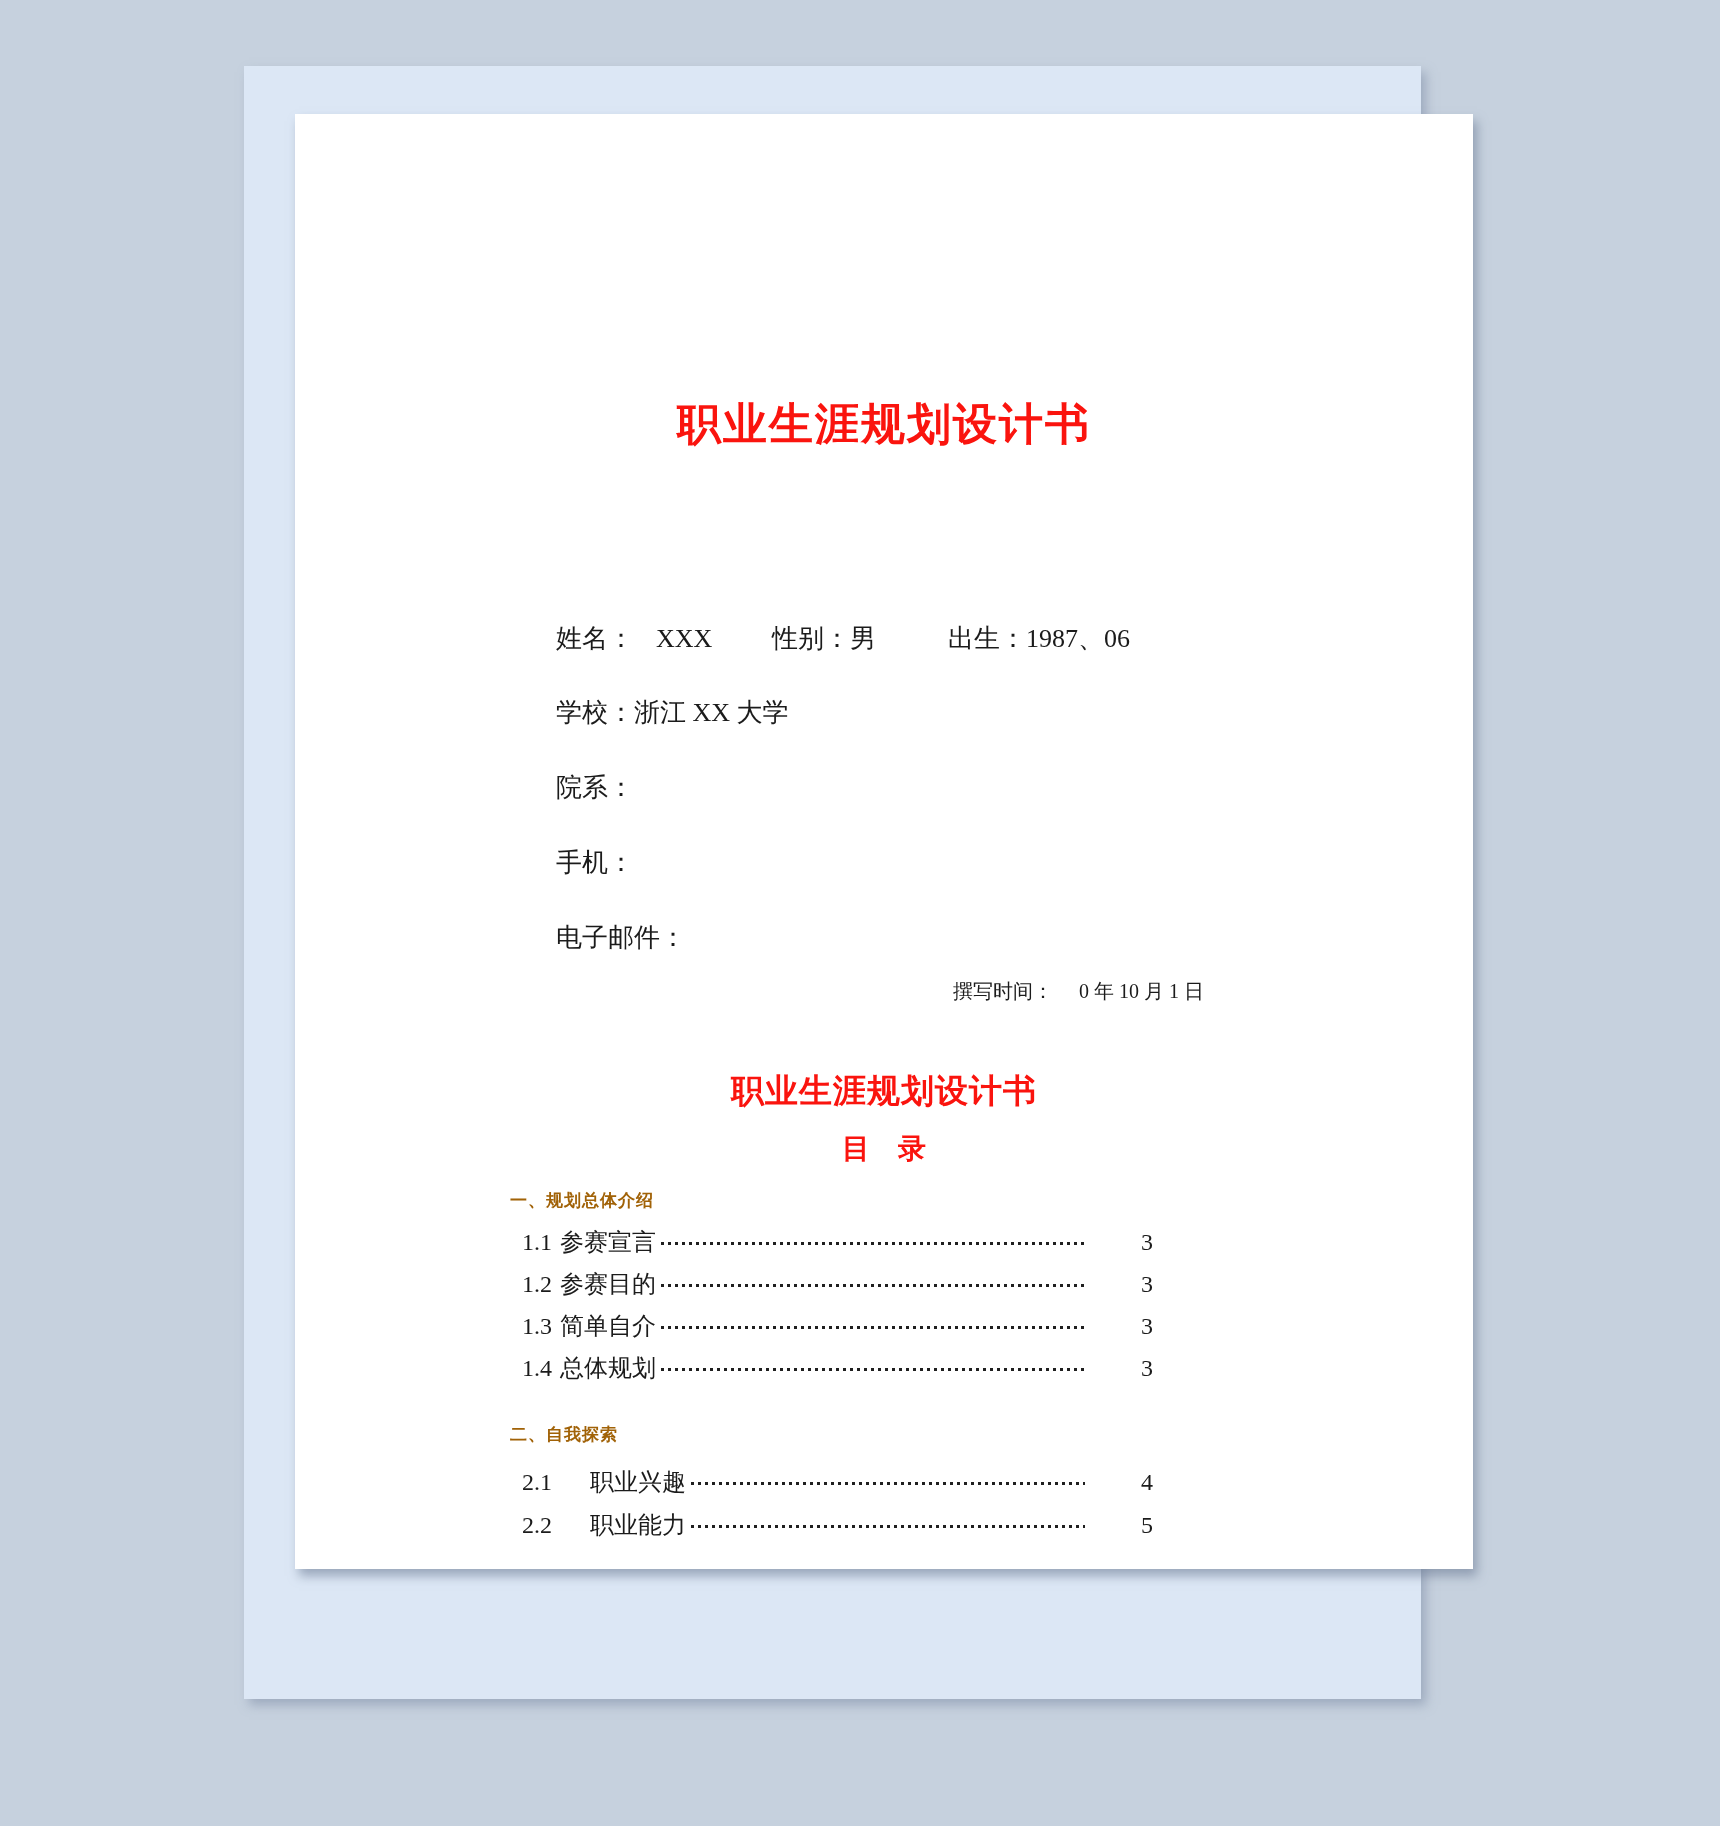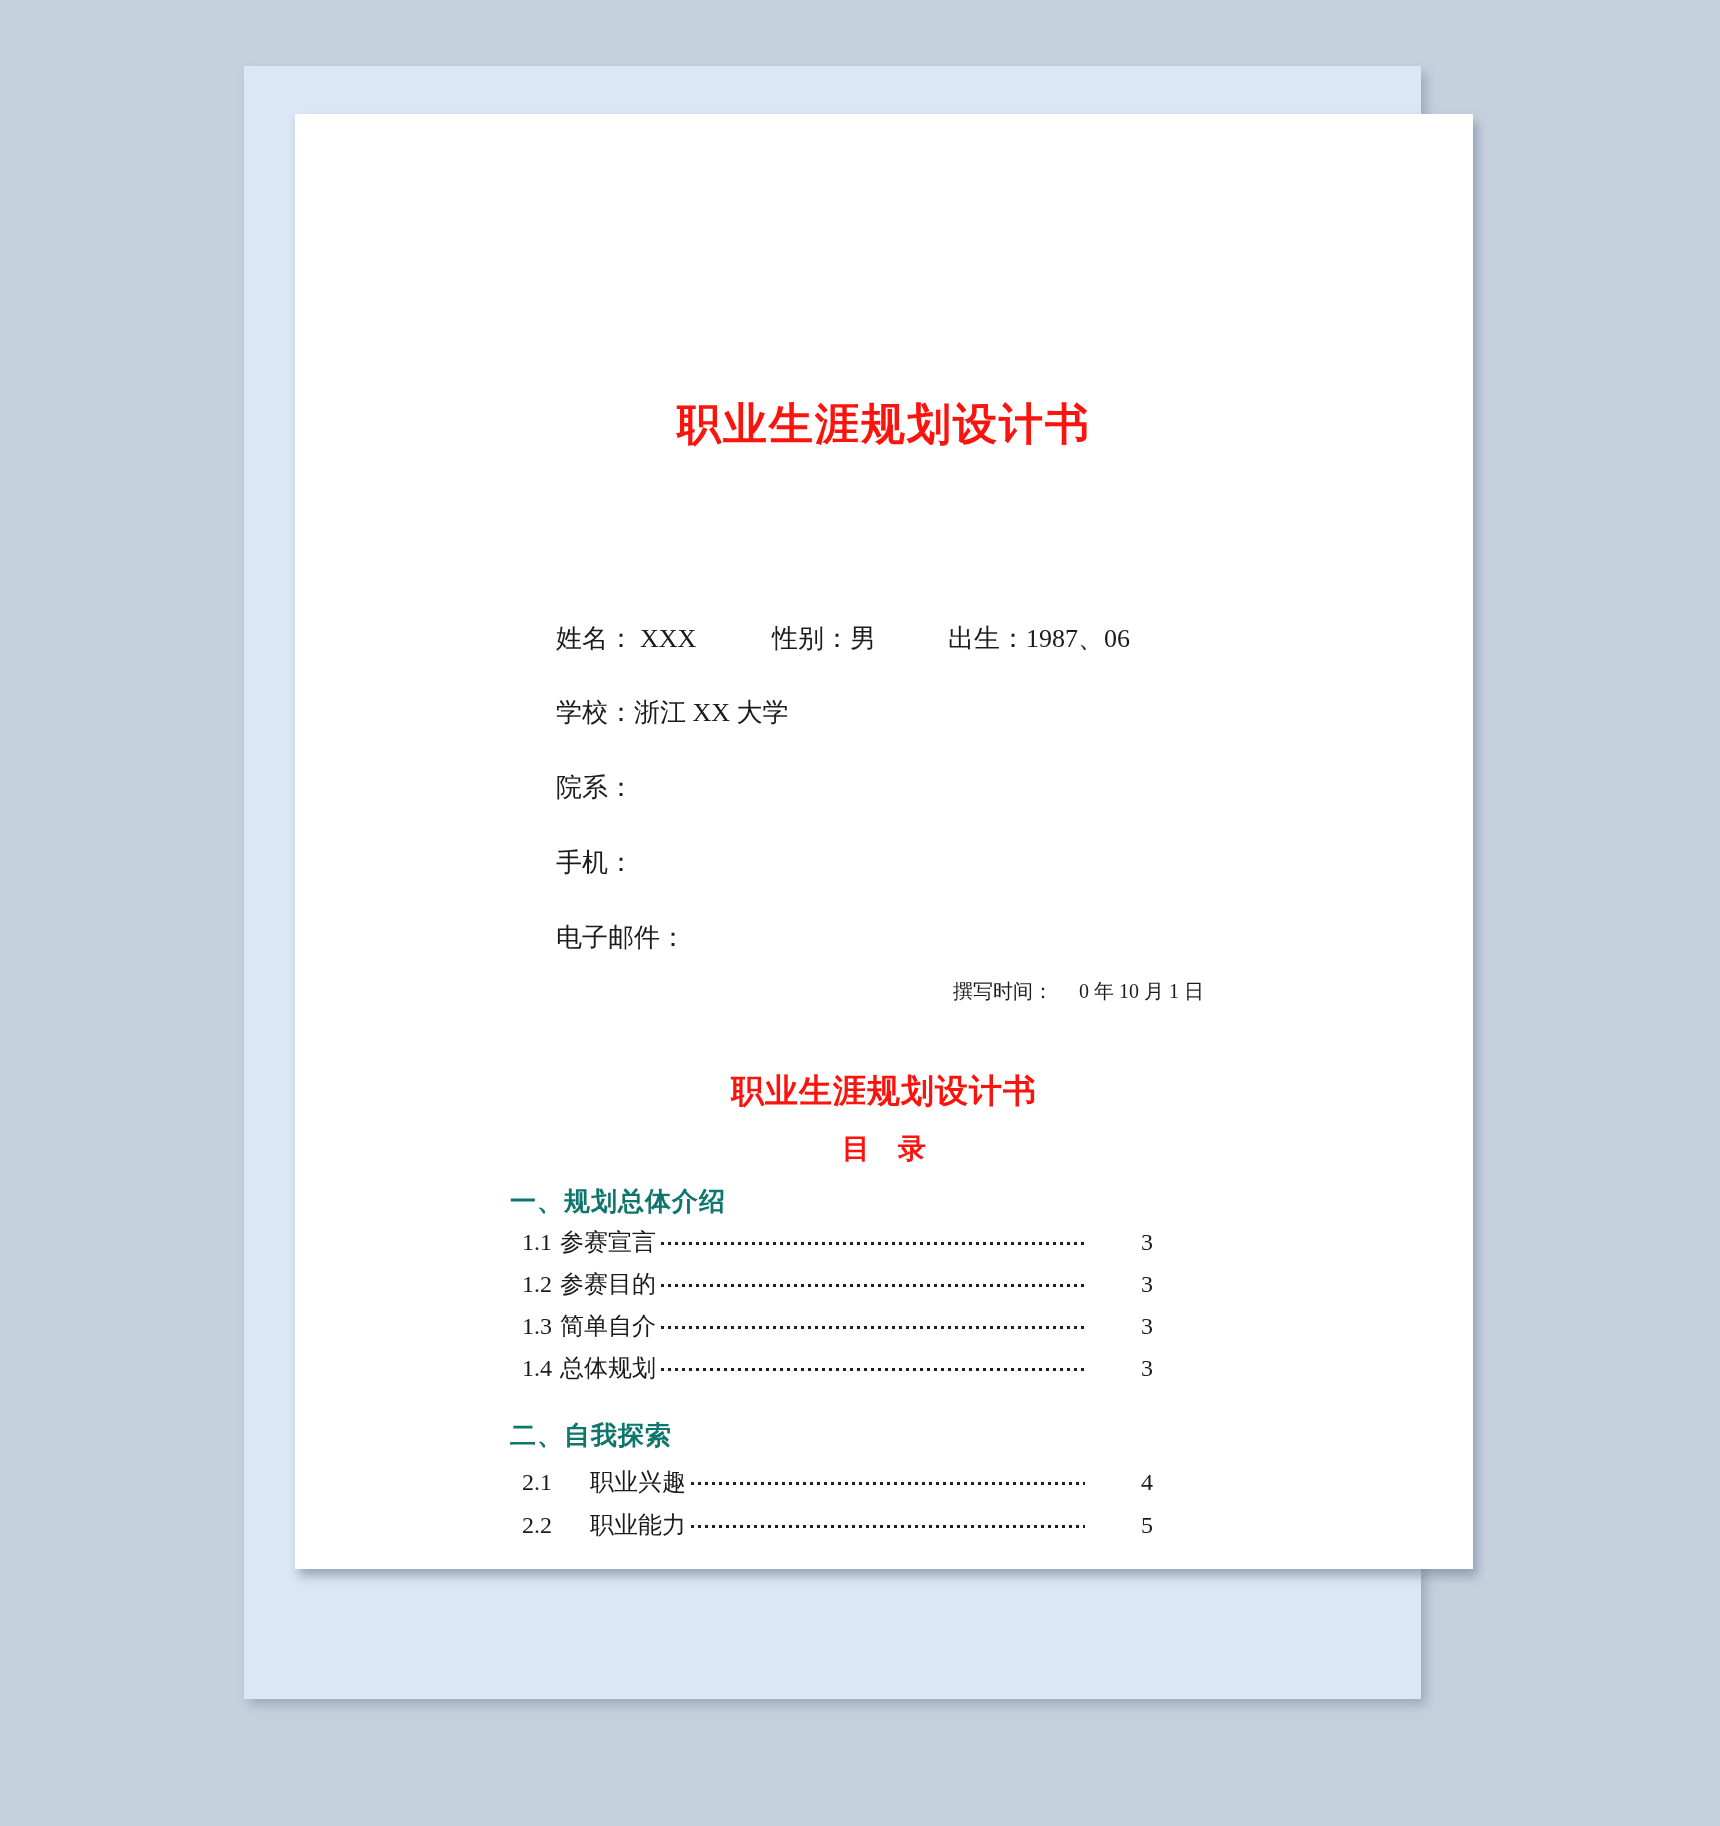--- a/index.html
+++ b/index.html
@@ -23,37 +23,37 @@
   }
   .doc-title{
     position:absolute;left:0;top:284px;width:100%;
     margin:0;text-align:center;
     font-family:"Liberation Sans","DejaVu Sans",sans-serif;
     font-weight:bold;font-size:44px;line-height:52px;
     letter-spacing:2px;color:#fa140e;
   }
   .info-row{position:absolute;left:0;width:100%;font-size:26px;line-height:30px;}
   .info-seg{position:absolute;white-space:pre;}
-  .info-seg .val{margin-left:6px;}
+  .info-seg .val{margin-left:22px;}
   .date-row{position:absolute;left:658px;top:862px;font-size:20px;line-height:30px;white-space:pre;}
   .date-row .val{margin-left:26px;}
   .toc-heading{
     position:absolute;left:0;top:959px;width:100%;margin:0;text-align:center;
     font-family:"Liberation Sans","DejaVu Sans",sans-serif;
     font-weight:bold;font-size:33px;line-height:36px;letter-spacing:1px;color:#fa140e;
   }
   .toc-subheading{
     position:absolute;left:0;top:1019px;width:100%;margin:0;text-align:center;
     font-family:"Liberation Sans","DejaVu Sans",sans-serif;
     font-weight:bold;font-size:28px;line-height:32px;color:#fa140e;
   }
   .toc-section-title{
     position:absolute;left:215px;margin:0;
     font-family:"Liberation Sans","DejaVu Sans",sans-serif;
-    font-weight:bold;font-size:26px;line-height:30px;color:#0f766e;
+    font-weight:bold;font-size:17px;line-height:30px;color:#a16207;
     letter-spacing:1px;
   }
   .toc-row{
     position:absolute;left:227px;width:653px;height:27px;
     display:flex;align-items:center;
     font-size:24px;line-height:27px;color:#1b1b1b;
   }
   .toc-num{flex:0 0 auto;}
   .gap-s1{margin-right:8px;}
   .gap-s2{margin-right:38px;}

